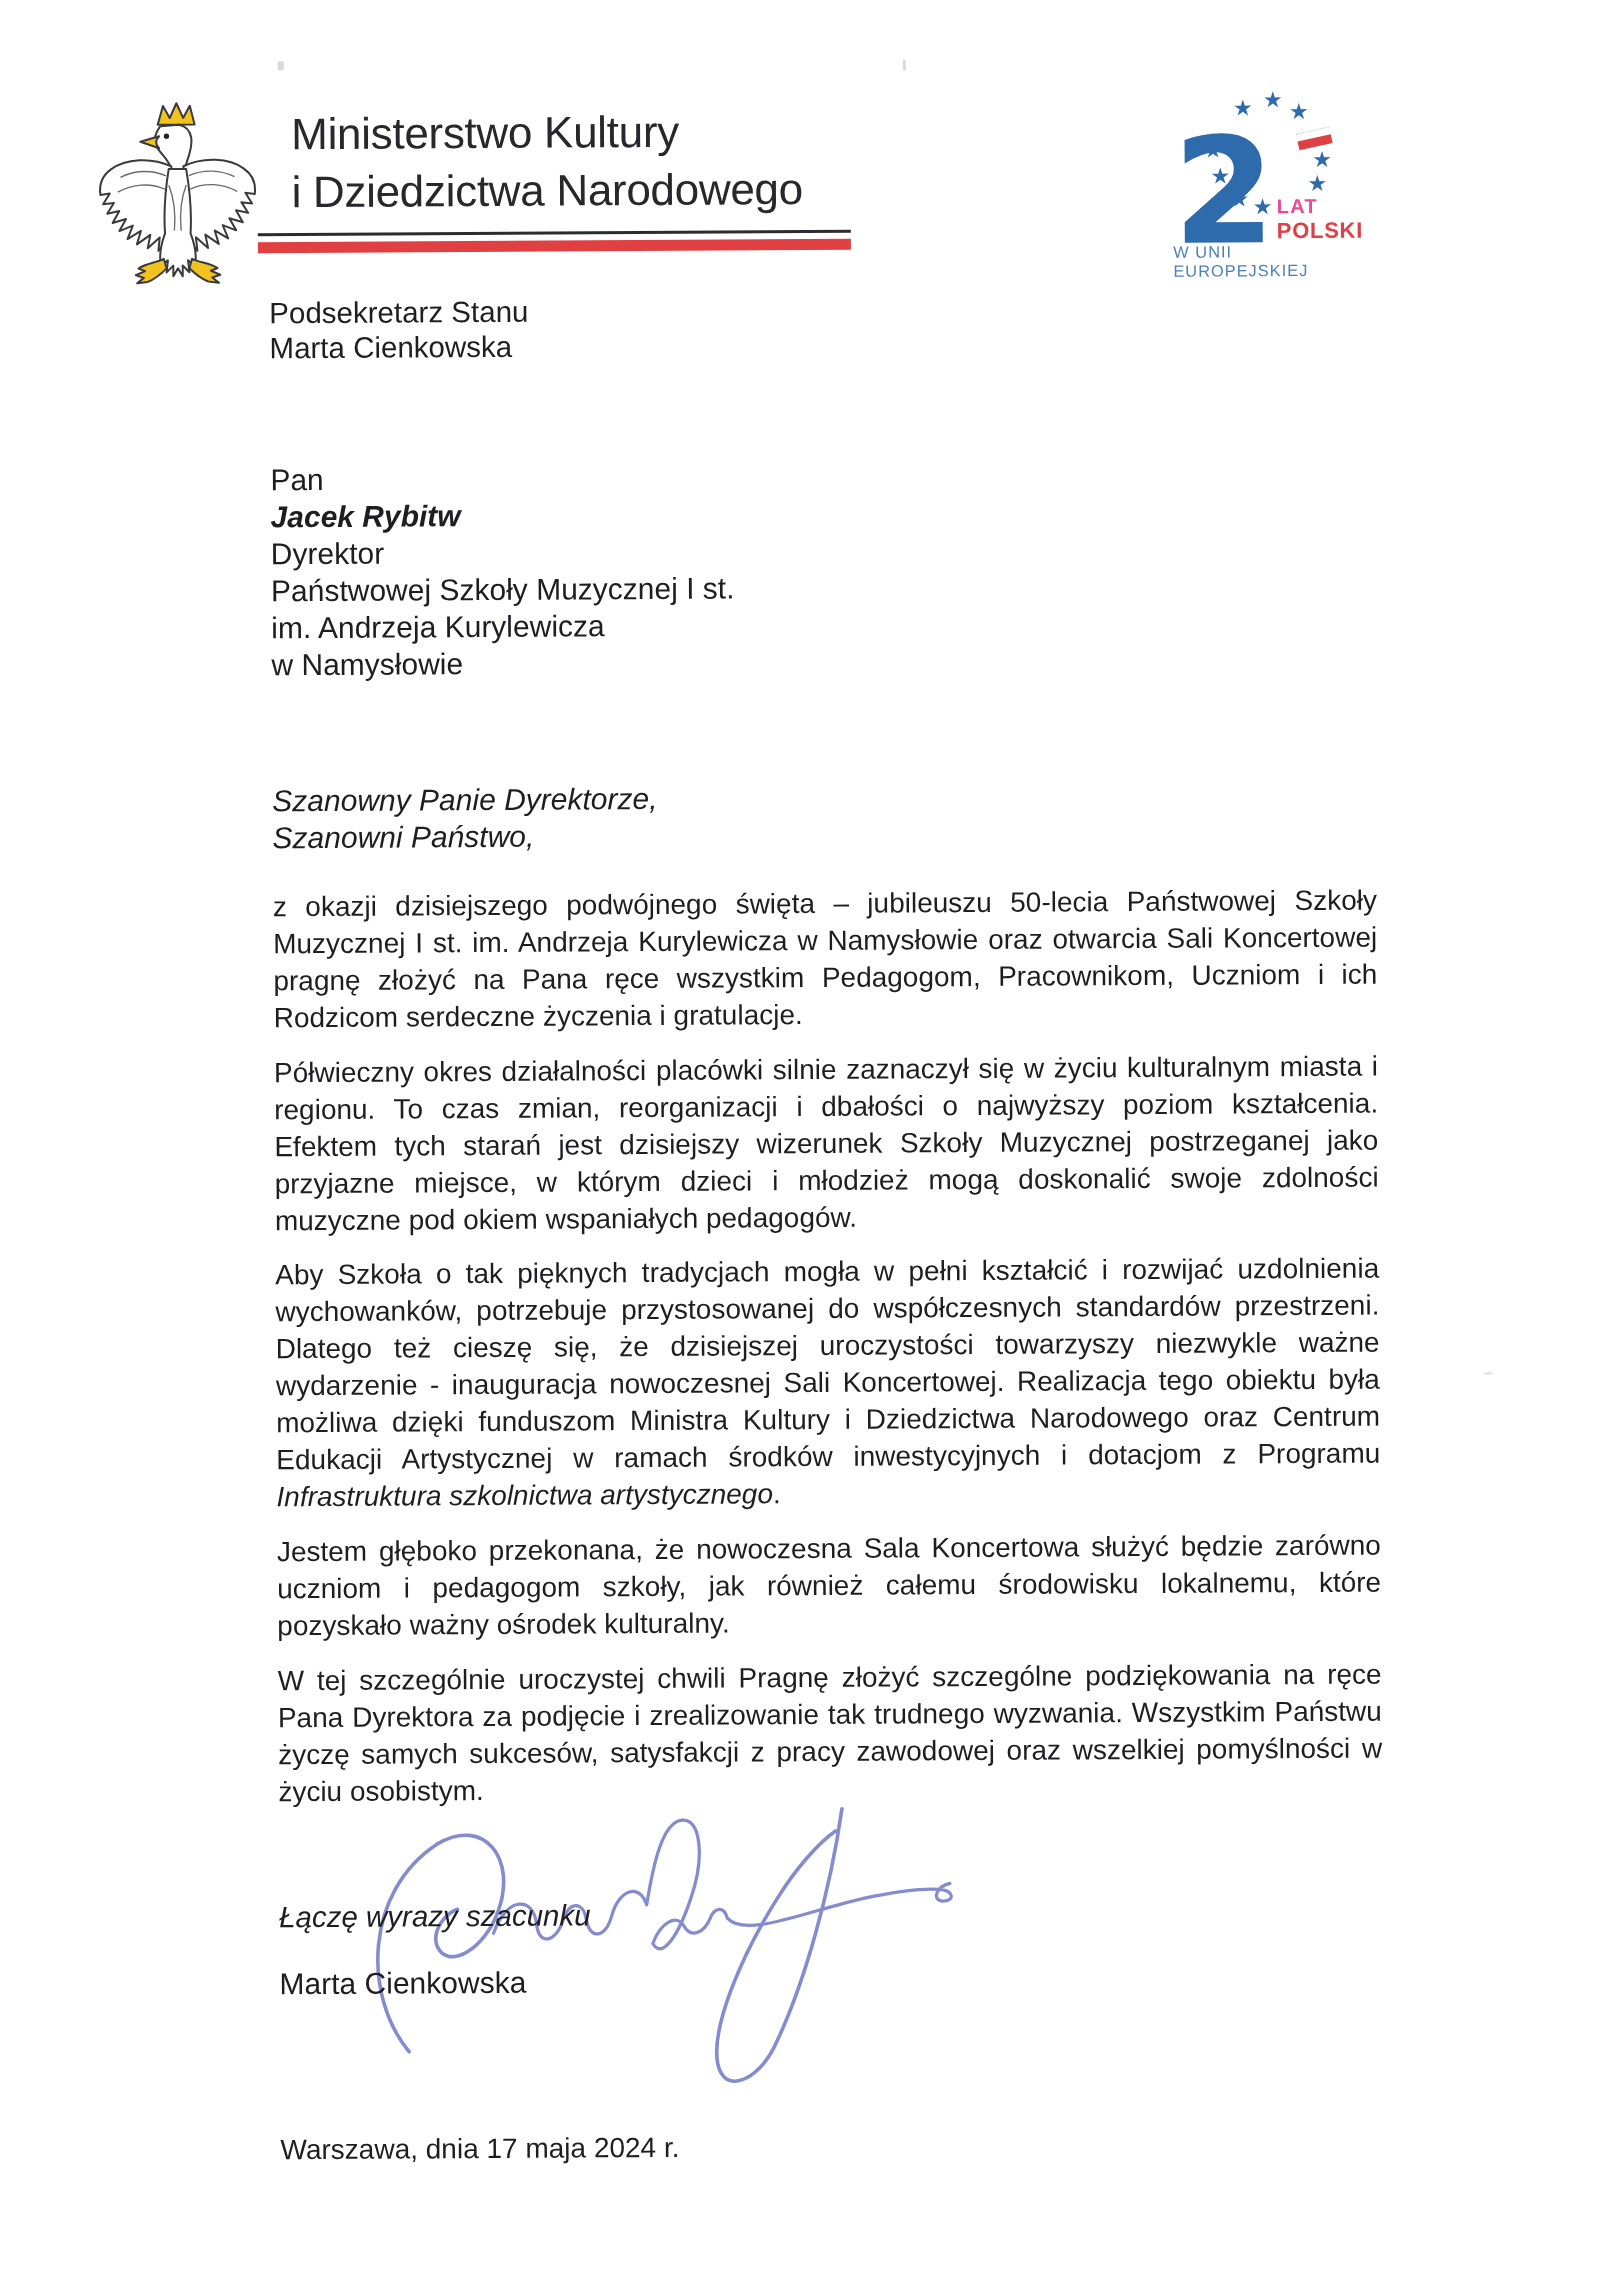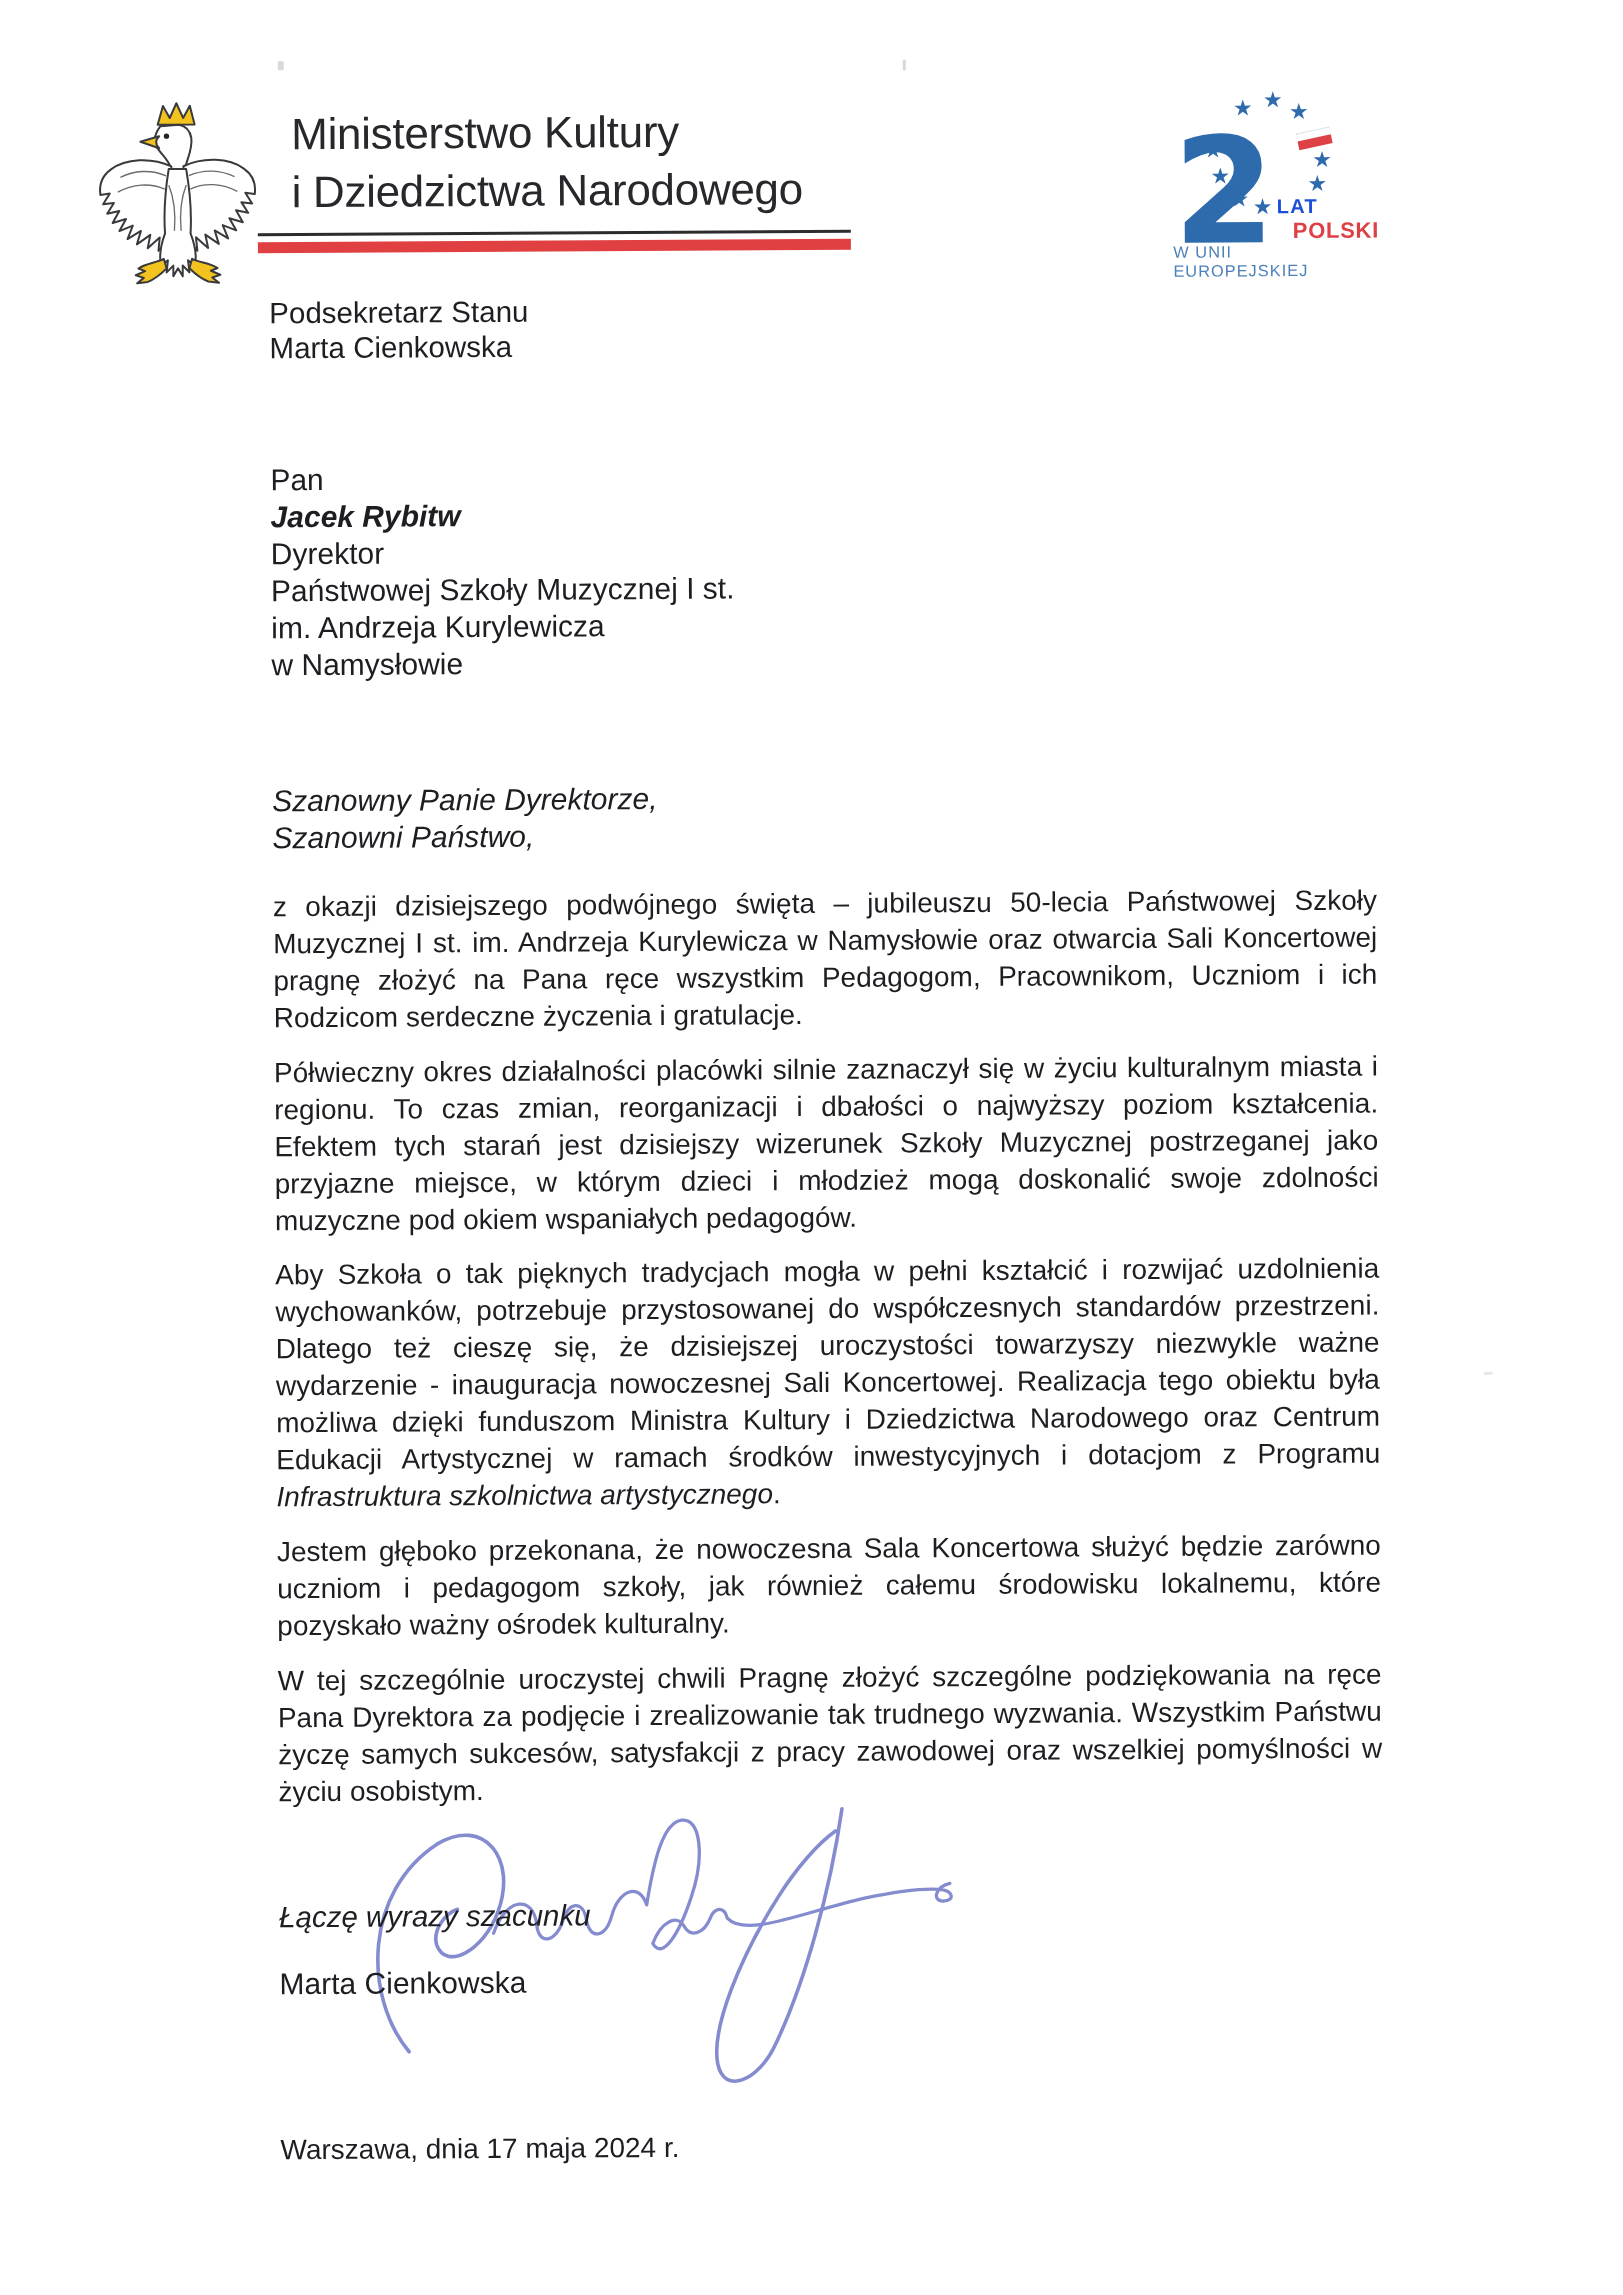--- a/index.html
+++ b/index.html
@@ -107,22 +107,22 @@
           <span class="st" style="color: rgb(46, 107, 173);">★</span>
           <span class="st" style="color: rgb(46, 107, 173);">★</span>
           <span class="st" style="color: rgb(46, 107, 173);">★</span>
           <span class="st" style="color: rgb(46, 107, 173);">★</span>
           <span class="st" style="color: rgb(46, 107, 173);">★</span>
         </div>
         <div class="flag">
           <div class="fw"></div>
           <div class="fr" id="flagRed" style="background: rgb(221, 64, 69);"></div>
         </div>
-        <div class="lat" id="latTxt" style="color: #1d4ed8;">LAT</div>
-        <div class="polski" id="polskiTxt" style="color: rgb(221, 64, 69); margin-left: 16px;">POLSKI</div>
+        <div class="lat" id="latTxt" style="color: #ec4899;">LAT</div>
+        <div class="polski" id="polskiTxt" style="color: rgb(221, 64, 69);">POLSKI</div>
         <div class="eusub" id="euSub" style="color: rgb(46, 107, 173);">W UNII EUROPEJSKIEJ</div>
       </div>
     </div>
 
     <div class="sender">
       <div>Podsekretarz Stanu</div>
       <div>Marta Cienkowska</div>
     </div>
 
     <div class="recipient">

